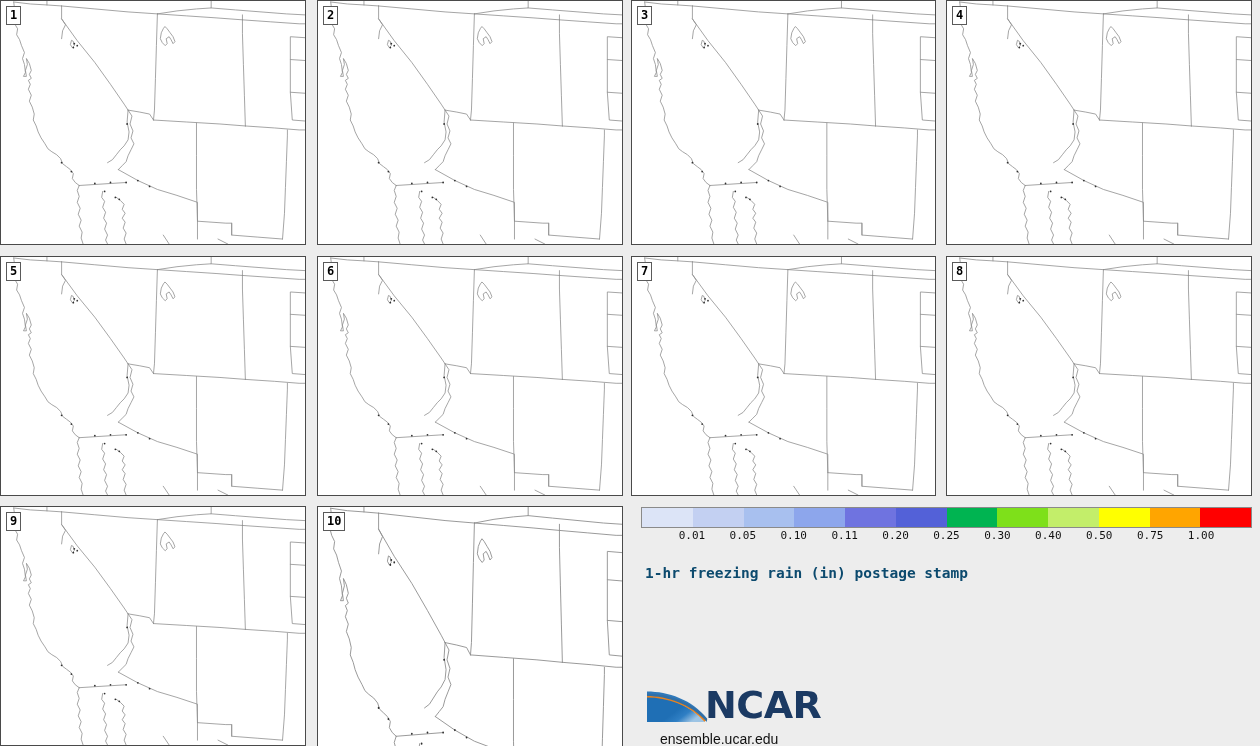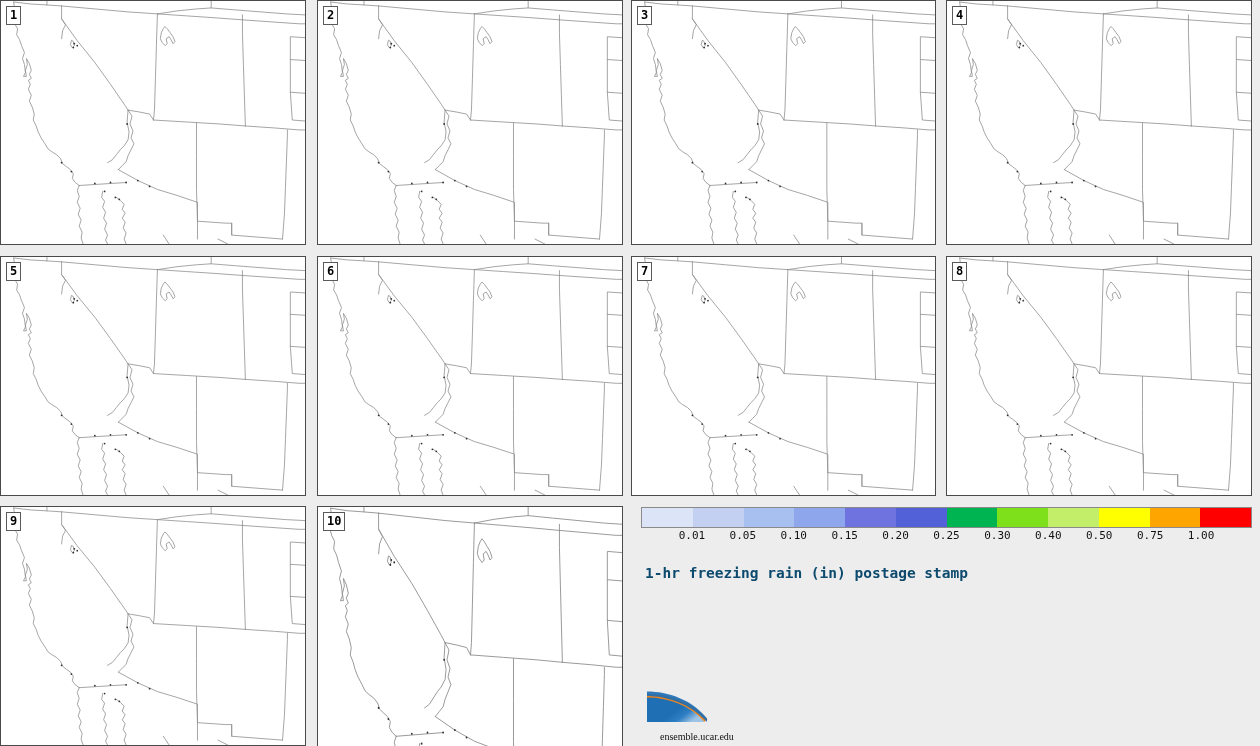--- a/index.html
+++ b/index.html
@@ -141,22 +141,22 @@
     font-size: 38px;
     font-weight: 600;
     color: #1b3a63;
     letter-spacing: -0.5px;
     line-height: 38px;
   }
   #logo-url {
     position: absolute;
     left: 15px;
     top: 53px;
-    font-family: Liberation Serif, serif;
-    font-size: 10px;
+    font-family: Liberation Sans, sans-serif;
+    font-size: 14px;
     color: #111111;
     white-space: nowrap;
   }
 </style>
 </head>
 <body>
 
 <div id="page" style="background: rgb(237, 237, 237);">
 
   <div id="panel-grid">
@@ -695,21 +695,21 @@
         <div class="cb-band" style="background: rgb(126, 224, 26);"></div>
         <div class="cb-band" style="background: rgb(195, 238, 106);"></div>
         <div class="cb-band" style="background: rgb(255, 255, 0);"></div>
         <div class="cb-band" style="background: rgb(255, 165, 0);"></div>
         <div class="cb-band" style="background: rgb(255, 0, 0);"></div>
       </div>
     <div id="colorbar-ticks">
         <div class="cb-tick" style="left: 8.33333%;">0.01</div>
         <div class="cb-tick" style="left: 16.6667%;">0.05</div>
         <div class="cb-tick" style="left: 25%;">0.10</div>
-        <div class="cb-tick" style="left: 33.3333%;">0.15</div>
+        <div class="cb-tick" style="left: 33.3333%;">0.11</div>
         <div class="cb-tick" style="left: 41.6667%;">0.20</div>
         <div class="cb-tick" style="left: 50%;">0.25</div>
         <div class="cb-tick" style="left: 58.3333%;">0.30</div>
         <div class="cb-tick" style="left: 66.6667%;">0.40</div>
         <div class="cb-tick" style="left: 75%;">0.50</div>
         <div class="cb-tick" style="left: 83.3333%;">0.75</div>
         <div class="cb-tick" style="left: 91.6667%;">1.00</div>
       </div>
 
     <div id="chart-title">1-hr freezing rain (in) postage stamp</div>
@@ -722,17 +722,18 @@
             <stop offset="0%" stop-color="#1f6fb5"></stop>
             <stop offset="62%" stop-color="#1f6fb5"></stop>
             <stop offset="80%" stop-color="#2f7fc4"></stop>
             <stop offset="100%" stop-color="#9dc4e4"></stop>
           </linearGradient>
         </defs>
         <path d="M2 44 L2 18 C20 18 44 26 60 44 Z" fill="url(#ncarBlue)"></path>
         <path d="M2 17.5 C22 17.5 46 25 61 42.5" fill="none" stroke="#e8821e" stroke-width="4"></path>
         <path d="M2 13.5 C23 13.5 47 21.5 62 40.5 L62 44 C46 26 22 18 2 18 Z" fill="#1f6fb5" opacity="0.92"></path>
       </svg>
+      <div id="logo-word">NCAR</div>
       <div id="logo-url">ensemble.ucar.edu</div>
     </div>
 
   </div>
 </div>
 
 </body></html>

